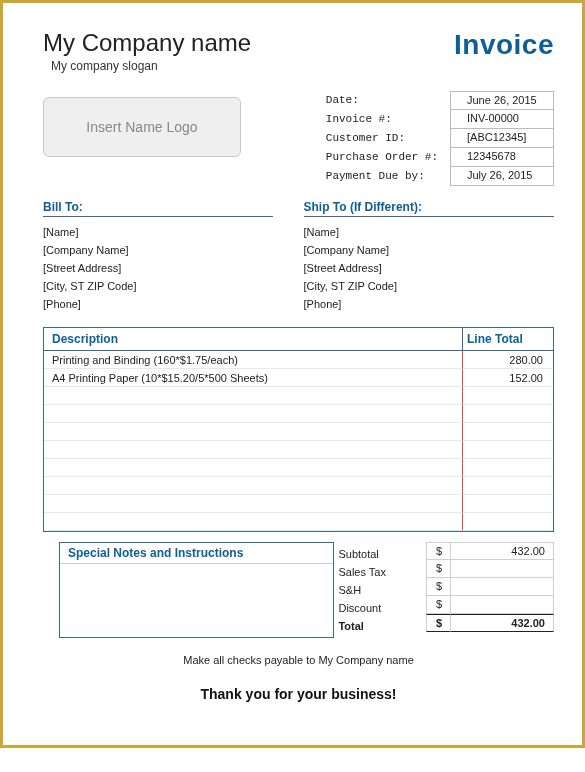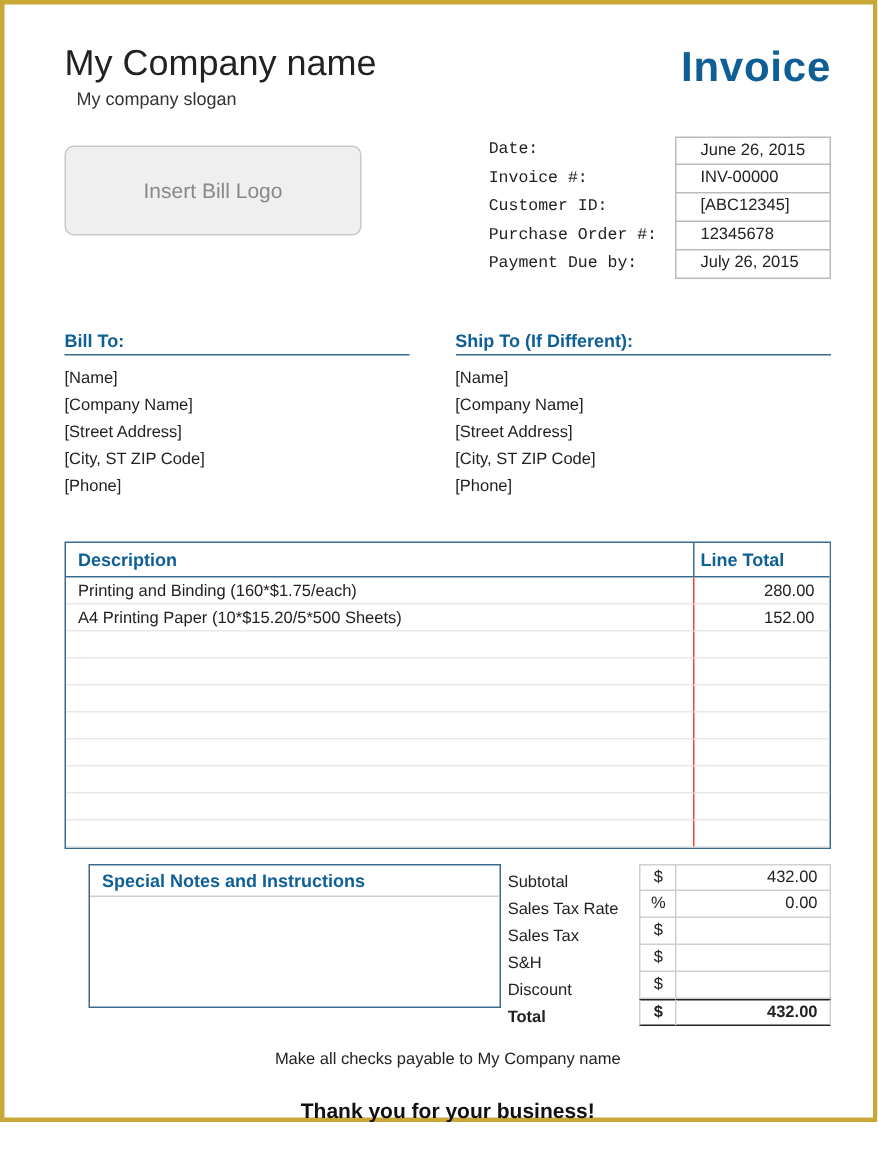--- a/index.html
+++ b/index.html
@@ -76,21 +76,21 @@
     padding: 0 16px;
     width: 104px;
     margin-bottom: 0;
     border-top: none;
     font-size: 11px;
   }
   .meta-values div:first-child { border-top: 1px solid #bbb; }
 
   .addr-row {
     display: flex;
-    margin-top: 34px;
+    margin-top: 14px;
     gap: 10px;
   }
   .addr-col {
     width: 50%;
   }
   .addr-head {
     color: #0f5f97;
     font-weight: 700;
     font-size: 12px;
     padding-bottom: 2px;
@@ -99,21 +99,21 @@
     width: 92%;
   }
   .addr-col.right .addr-head { width: 100%; }
   .addr-col div.field {
     font-size: 11px;
     color: #222;
     line-height: 18px;
   }
 
   .items-table {
-    margin-top: 28px;
+    margin-top: 14px;
     border: 1px solid #3a6a8c;
     width: 100%;
   }
   .items-header {
     display: flex;
     background: #fff;
     color: #0f5f97;
     font-weight: 700;
     font-size: 12px;
     border-bottom: 1px solid #3a6a8c;
@@ -239,21 +239,21 @@
   <div class="header-row">
     <div>
       <div class="company-name">My Company name</div>
       <div class="company-slogan">My company slogan</div>
     </div>
     <div class="invoice-title">Invoice</div>
   </div>
 
   <div class="top-info">
     <div class="logo-box">
-      <span>Insert Bill Logo</span>
+      <span>Insert Name Logo</span>
     </div>
     <div class="meta-block">
       <div class="meta-labels">
         <div>Date:</div>
         <div>Invoice #:</div>
         <div>Customer ID:</div>
         <div>Purchase Order #:</div>
         <div>Payment Due by:</div>
       </div>
       <div class="meta-values">
@@ -338,25 +338,20 @@
     <div class="notes-box">
       <div class="notes-head">Special Notes and Instructions</div>
     </div>
     <div class="totals">
       <div class="trow">
         <div class="tlabel">Subtotal</div>
         <div class="tunit">$</div>
         <div class="tval">432.00</div>
       </div>
       <div class="trow">
-        <div class="tlabel">Sales Tax Rate</div>
-        <div class="tunit">%</div>
-        <div class="tval">0.00</div>
-      </div>
-      <div class="trow">
         <div class="tlabel">Sales Tax</div>
         <div class="tunit">$</div>
         <div class="tval"></div>
       </div>
       <div class="trow">
         <div class="tlabel">S&amp;H</div>
         <div class="tunit">$</div>
         <div class="tval"></div>
       </div>
       <div class="trow">

